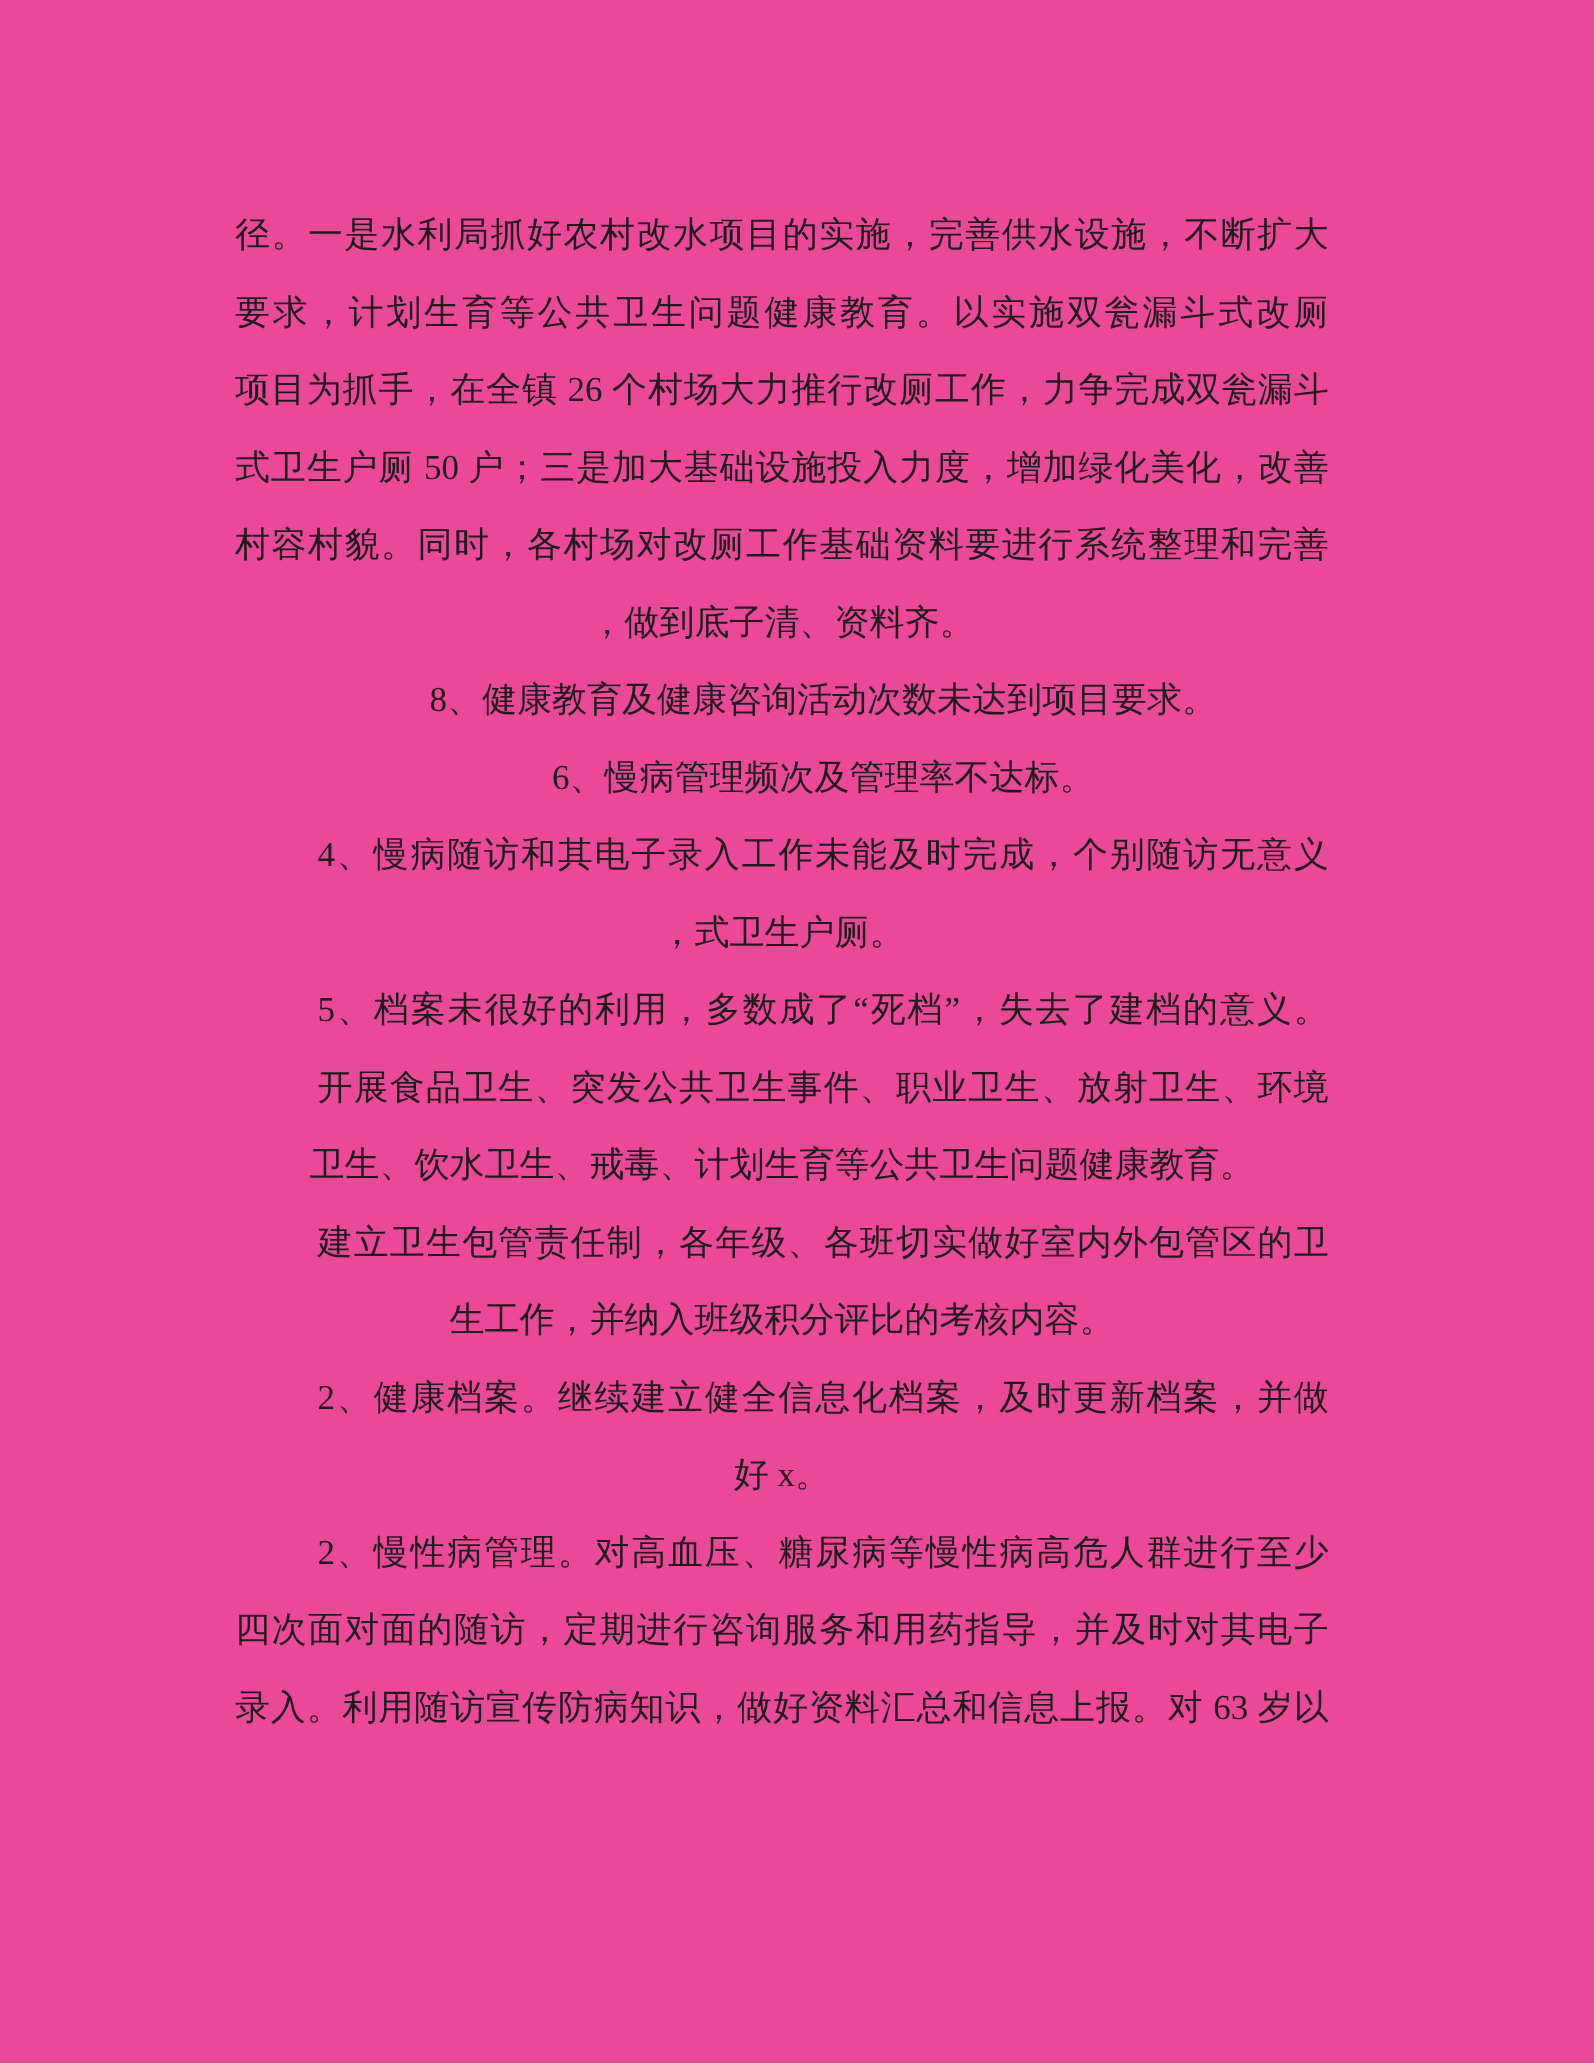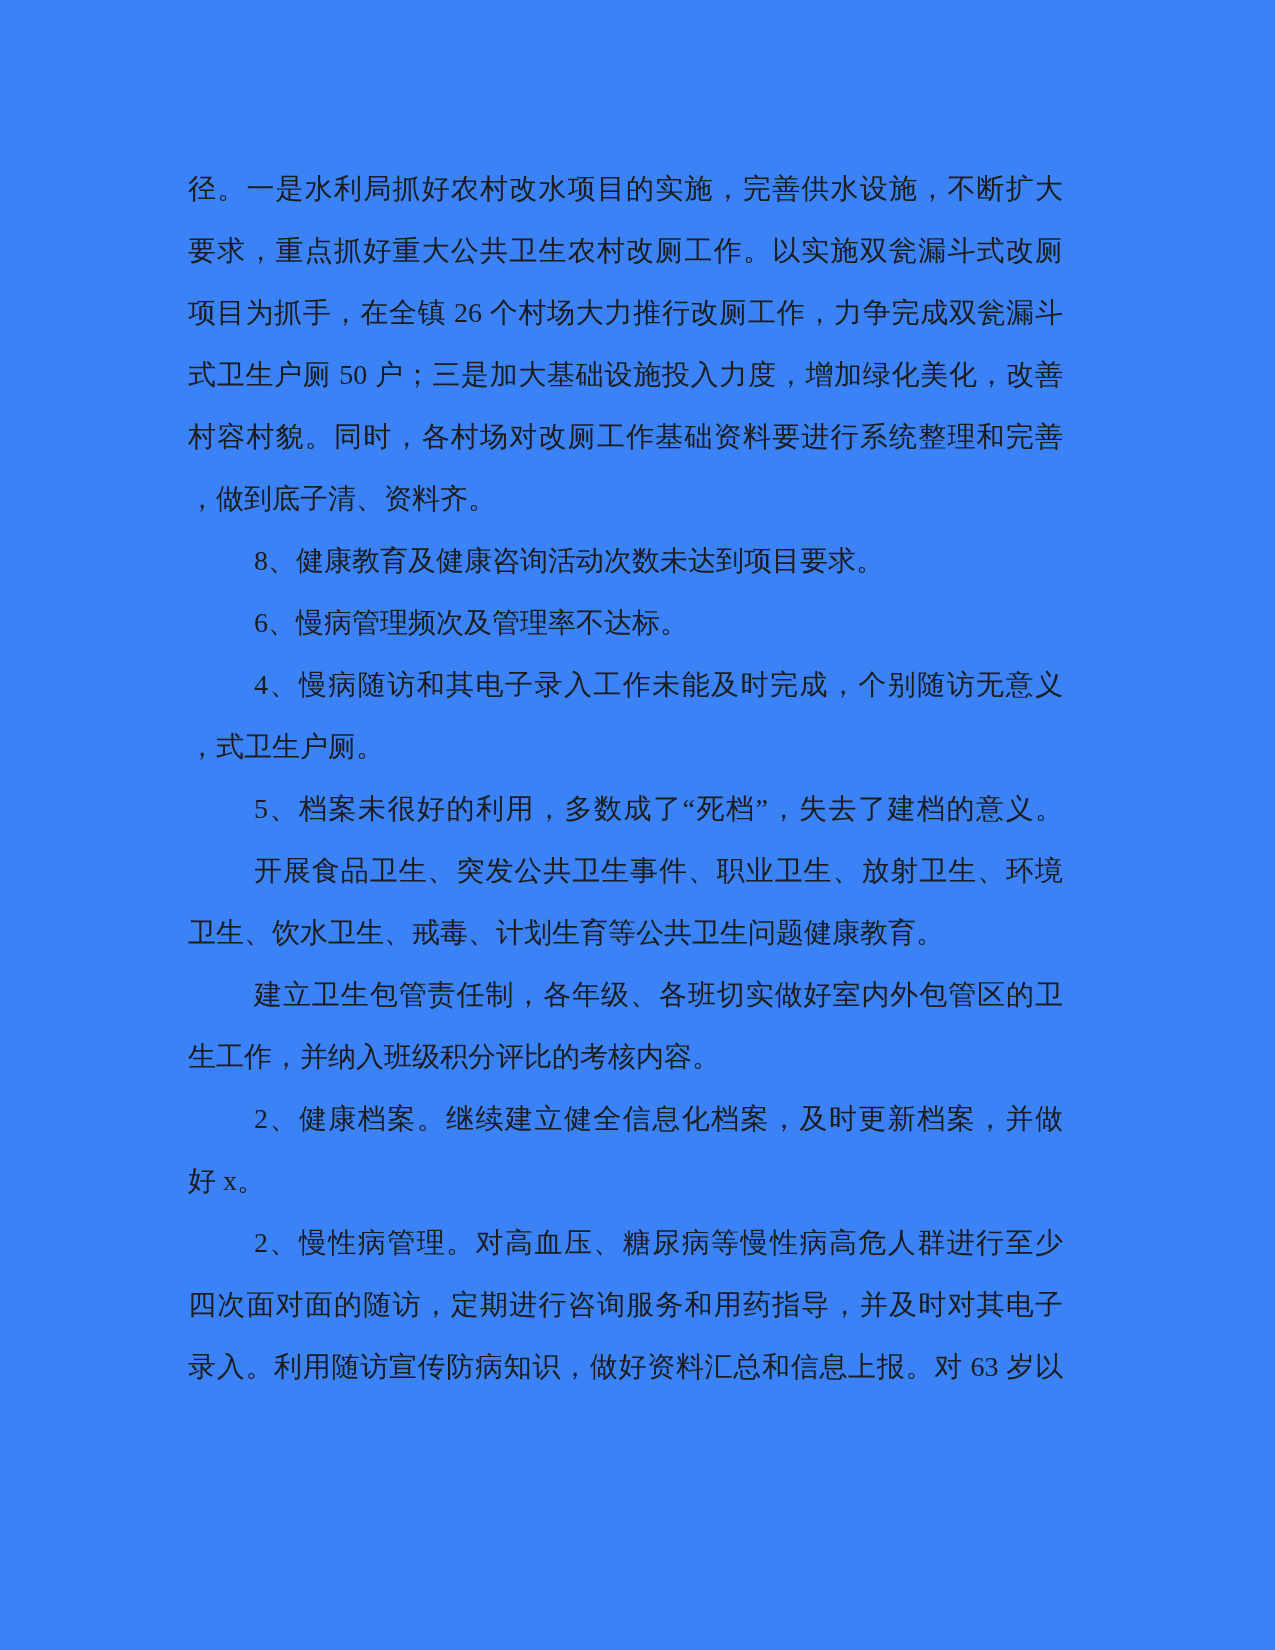--- a/index.html
+++ b/index.html
@@ -4,54 +4,54 @@
 <style>
   html, body {
     margin: 0;
     padding: 0;
     background: #ffffff;
   }
   .page {
     position: relative;
     width: 1275px;
     height: 1650px;
-    background: #3b82f6;
+    background: #ec4899;
     overflow: hidden;
   }
   .doc-body {
     position: absolute;
     left: 188px;
     top: 158px;
     width: 875px;
     font-family: "Liberation Serif", "DejaVu Serif", serif;
     font-size: 28px;
     line-height: 62px;
     color: #1c1c1c;
     font-weight: 400;
   }
   .doc-body .line {
     height: 62px;
-    text-align: left;
+    text-align: center;
   }
   .doc-body .line.fill {
     text-align: justify;
     text-align-last: justify;
     text-justify: inter-character;
   }
   .doc-body .line.indent {
     text-indent: 66px;
   }
 </style>
 </head>
 <body>
 
 <div class="page">
   <div class="doc-body">
       <div class="line fill">径。一是水利局抓好农村改水项目的实施，完善供水设施，不断扩大</div>
-      <div class="line fill">要求，重点抓好重大公共卫生农村改厕工作。以实施双瓮漏斗式改厕</div>
+      <div class="line fill">要求，计划生育等公共卫生问题健康教育。以实施双瓮漏斗式改厕</div>
       <div class="line fill">项目为抓手，在全镇 26 个村场大力推行改厕工作，力争完成双瓮漏斗</div>
       <div class="line fill">式卫生户厕 50 户；三是加大基础设施投入力度，增加绿化美化，改善</div>
       <div class="line fill">村容村貌。同时，各村场对改厕工作基础资料要进行系统整理和完善</div>
       <div class="line">，做到底子清、资料齐。</div>
       <div class="line indent">8、健康教育及健康咨询活动次数未达到项目要求。</div>
       <div class="line indent">6、慢病管理频次及管理率不达标。</div>
       <div class="line fill indent">4、慢病随访和其电子录入工作未能及时完成，个别随访无意义</div>
       <div class="line">，式卫生户厕。</div>
       <div class="line fill indent">5、档案未很好的利用，多数成了“死档”，失去了建档的意义。</div>
       <div class="line fill indent">开展食品卫生、突发公共卫生事件、职业卫生、放射卫生、环境</div>

